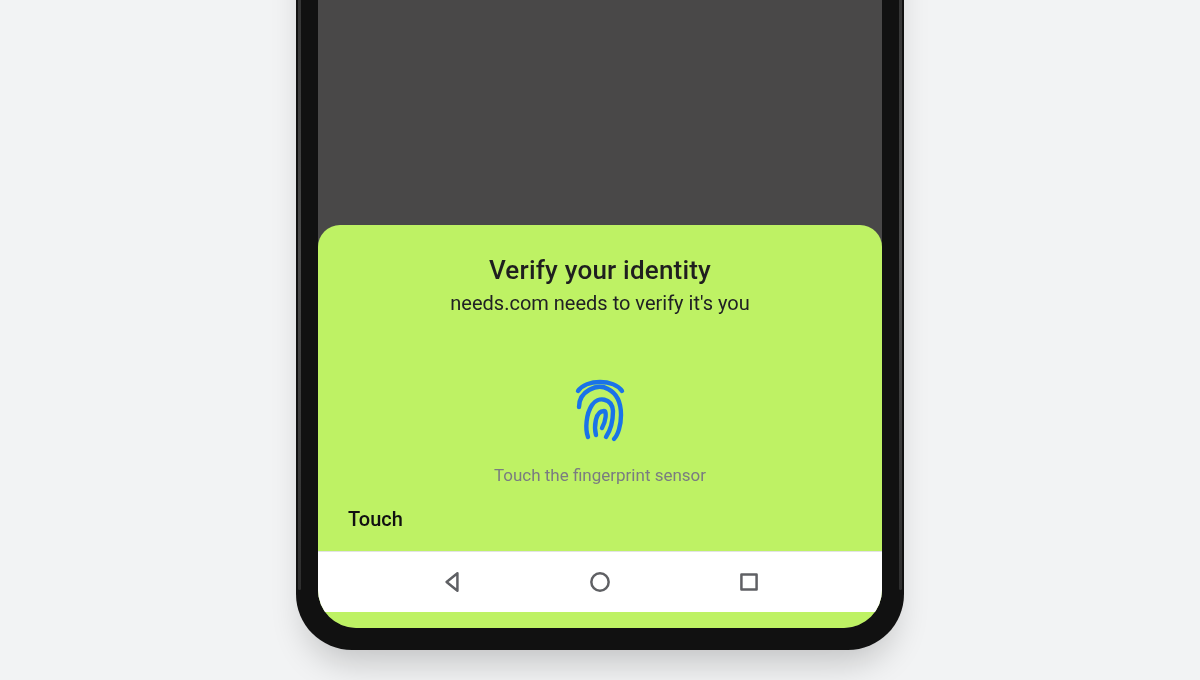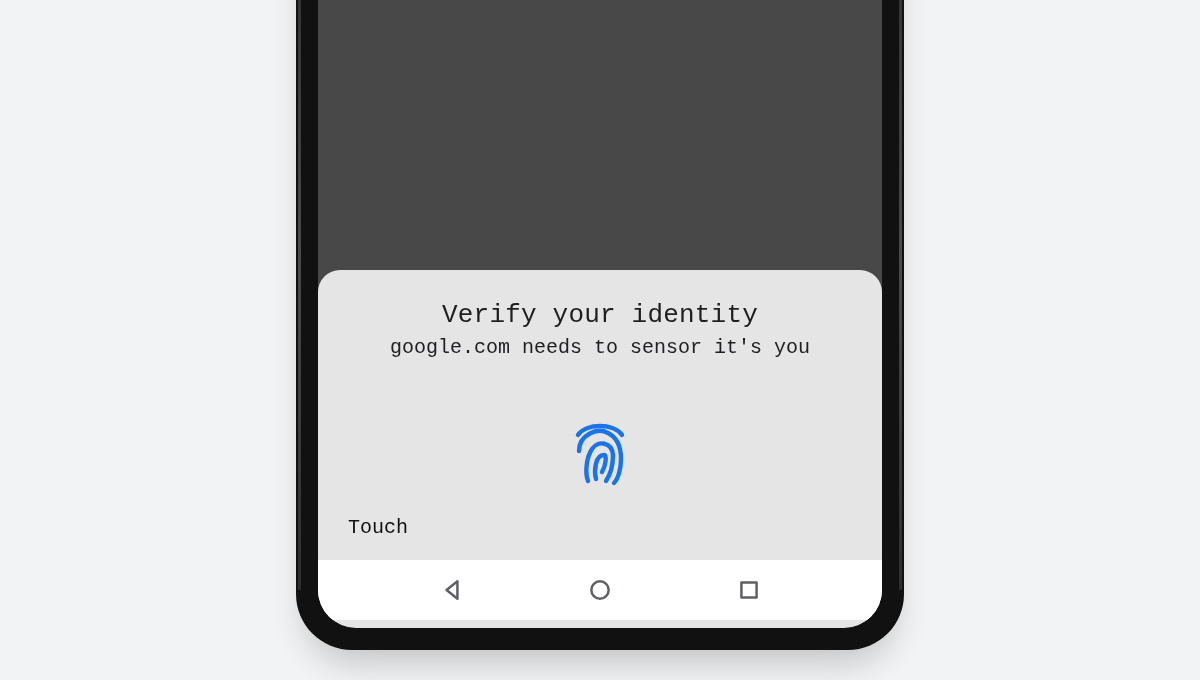--- a/index.html
+++ b/index.html
@@ -21,25 +21,24 @@
     background:linear-gradient(#2e2e2e,#4a4a4a,#2e2e2e);border-radius:3px;}
   .phone-side-highlight-r{position:absolute;right:2px;top:40px;bottom:60px;width:3px;
     background:linear-gradient(#2e2e2e,#4a4a4a,#2e2e2e);border-radius:3px;}
   .screen{
     position:absolute; left:22px; right:22px; top:22px; bottom:22px;
     background:#494848; border-radius:38px; overflow:hidden;
   }
   
   .sheet{
     position:absolute; left:0; right:0; bottom:0;
-    background:#e5e5e5;
+    background:#bef264;
     border-top-left-radius:22px; border-top-right-radius:22px;
     display:flex; flex-direction:column;
-    padding-bottom:8px;
-    font-family:Liberation Mono, monospace;
+    padding-bottom:16px;
   }
   .sheet-body{
     display:flex; flex-direction:column; align-items:center;
     padding:30px 28px 0 28px;
   }
   .title{font-size:26px; color:#1f1f1f; font-weight:500; letter-spacing:.2px;}
   .subtitle{margin-top:6px; font-size:20px; color:#202124; font-weight:400;}
   .fp-icon{margin-top:58px;}
   .hint{margin-top:16px; font-size:17px; color:#7a7c80;}
   .cancel{align-self:flex-start; padding:22px 30px 20px; font-size:20px;
@@ -58,33 +57,34 @@
 
 <div class="phone-wrapper">
   <div class="phone-frame">
     <div class="phone-side-highlight-l"></div>
     <div class="phone-side-highlight-r"></div>
     <div class="screen">
 
       <div class="sheet">
         <div class="sheet-body">
           <div class="title">Verify your identity</div>
-          <div class="subtitle">google.com needs to sensor it's you</div>
+          <div class="subtitle">needs.com needs to verify it's you</div>
 
           <div class="fp-icon">
             <svg width="72" height="72" viewBox="0 0 72 72" aria-hidden="true">
               <g fill="none" stroke="#1a73e8" stroke-width="4.4" stroke-linecap="round">
                 <path d="M14 18 C22 6 50 6 58 18"></path>
                 <path d="M15 34 C15 18 33 10 44 16 C54 21 57 32 57 42 C57 52 54 62 50 66"></path>
                 <path d="M24 64 C21 56 22 41 28 32 C34 23 48 25 49 38 C49 49 46 58 42 64"></path>
                 <path d="M32 62 C30 54 31 38 40 38 C43 38 42 48 38 55"></path>
               </g>
             </svg>
           </div>
 
+          <div class="hint">Touch the fingerprint sensor</div>
         </div>
 
         <div class="cancel" role="button">Touch</div>
 
         <div class="divider"></div>
 
         <div class="navbar">
           <div class="nav-btn" aria-label="back">
             <svg width="26" height="26" viewBox="0 0 24 24">
               <path class="nav-stroke" d="M17 4 L7 12 L17 20 Z"></path>

